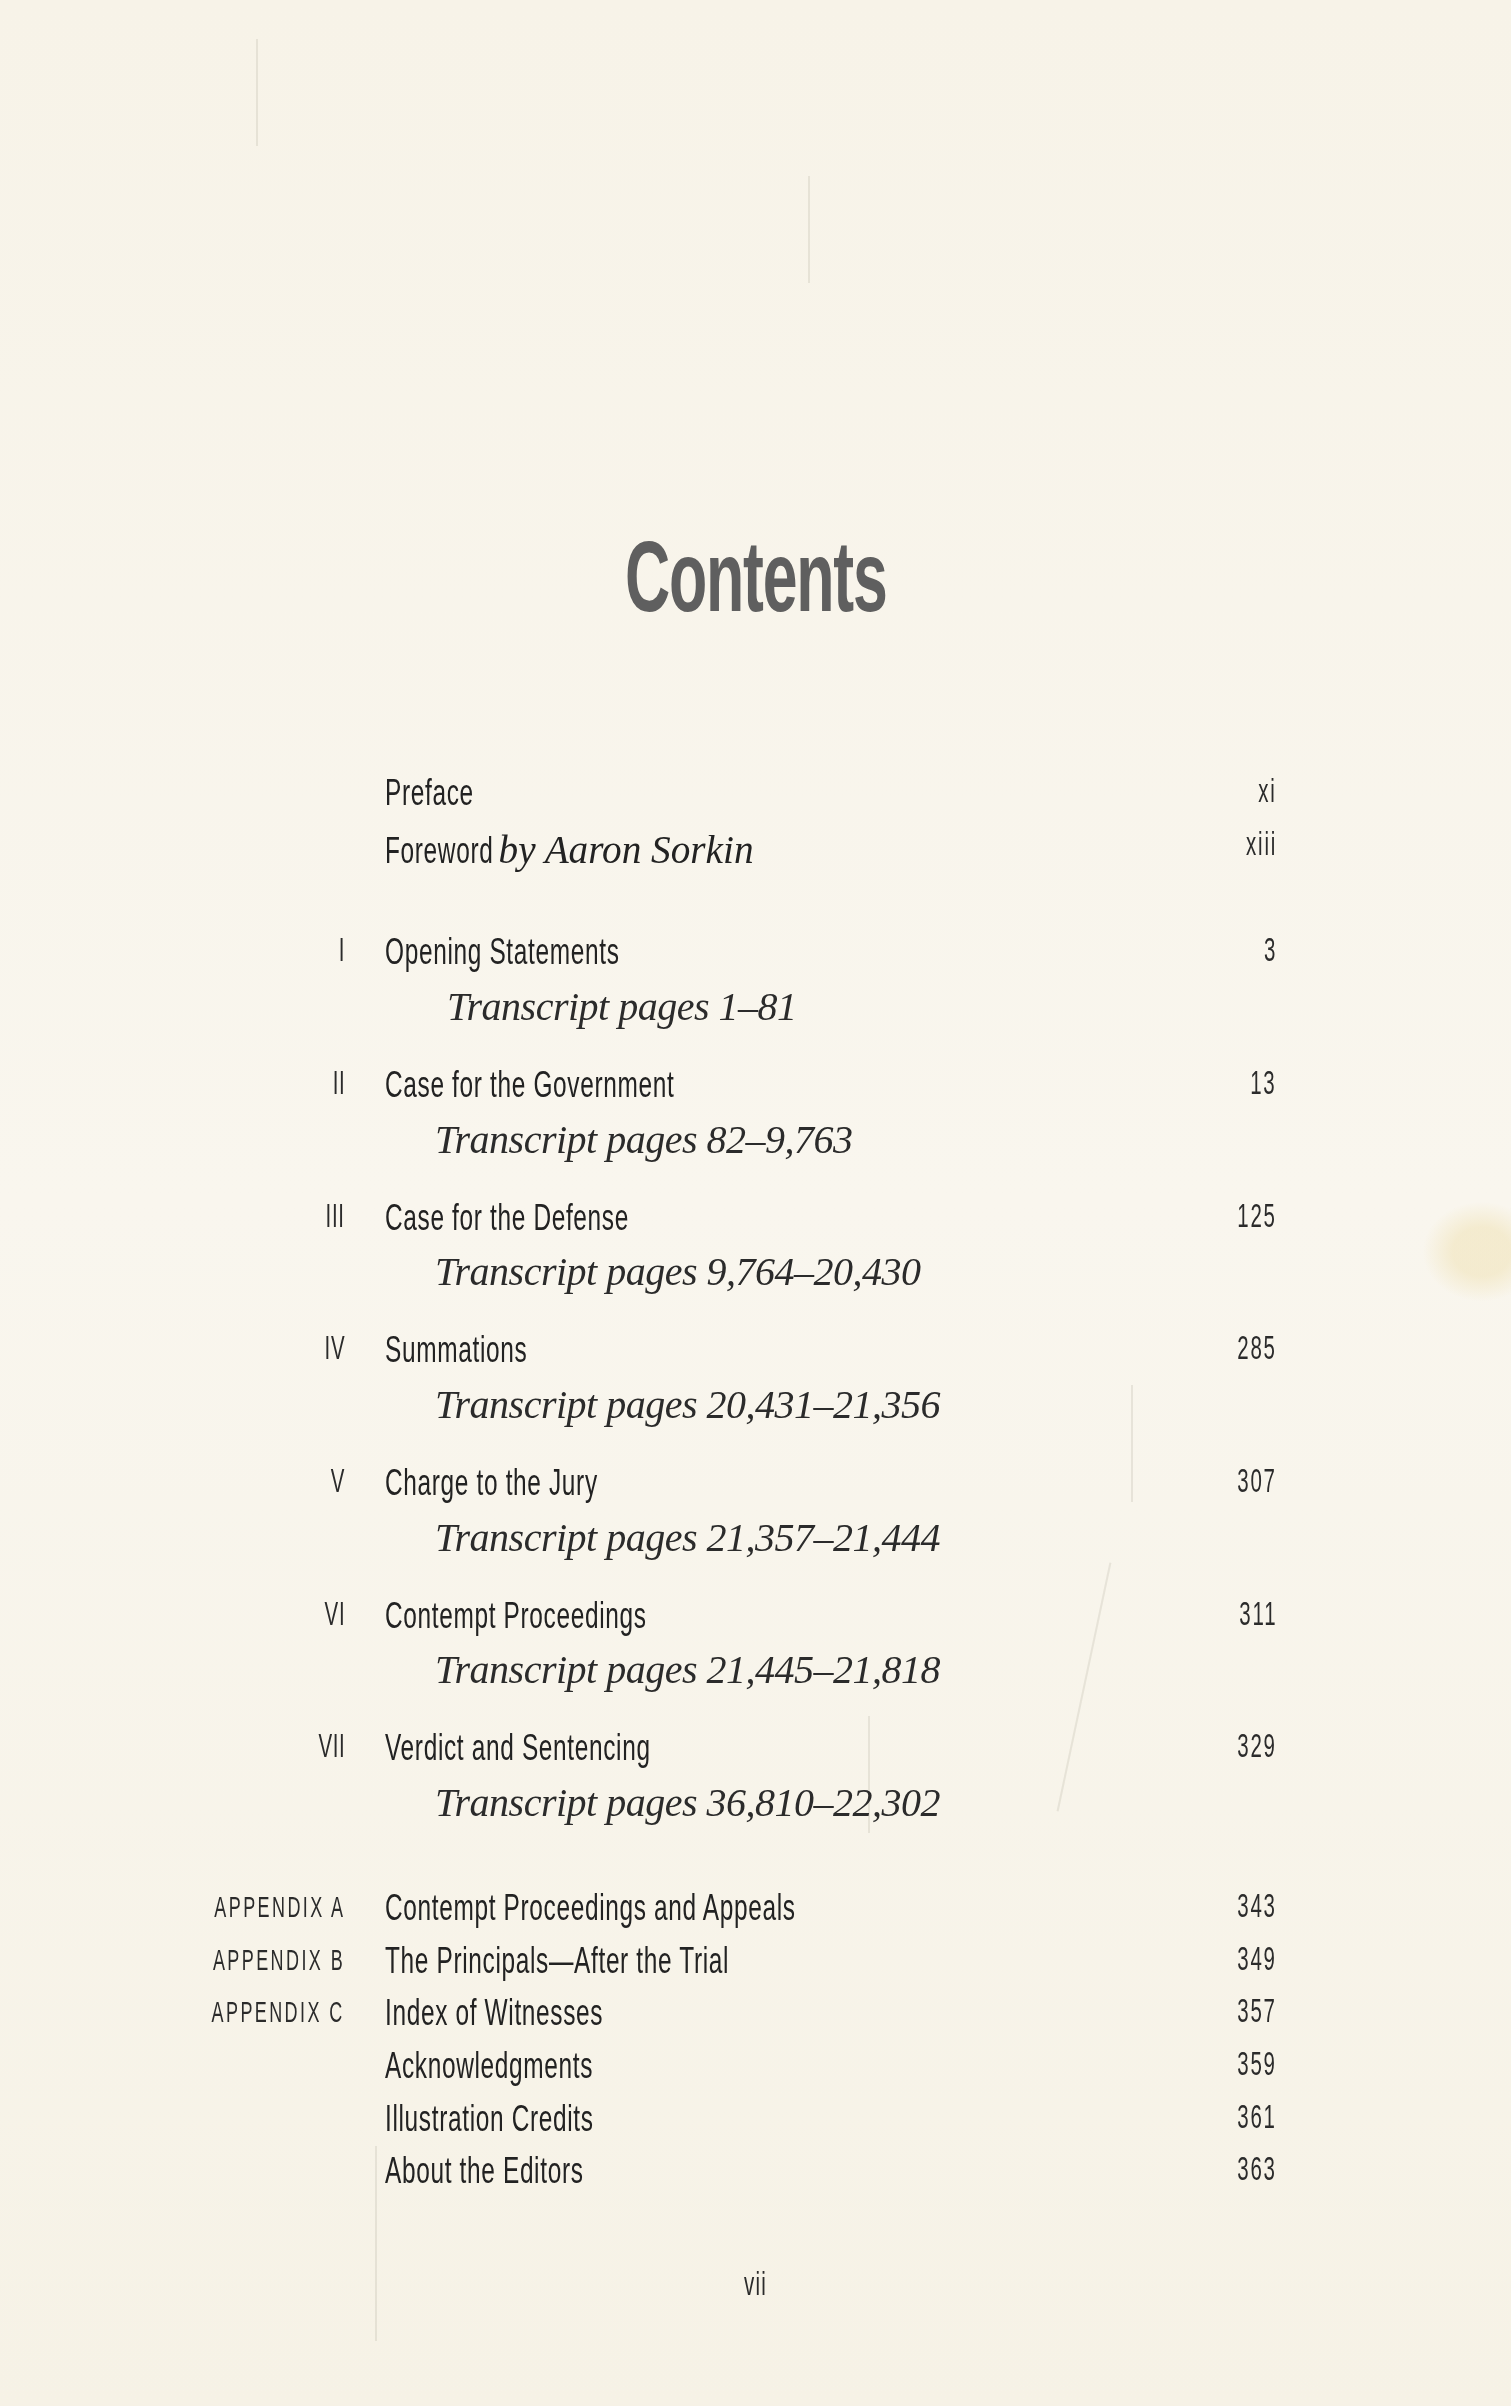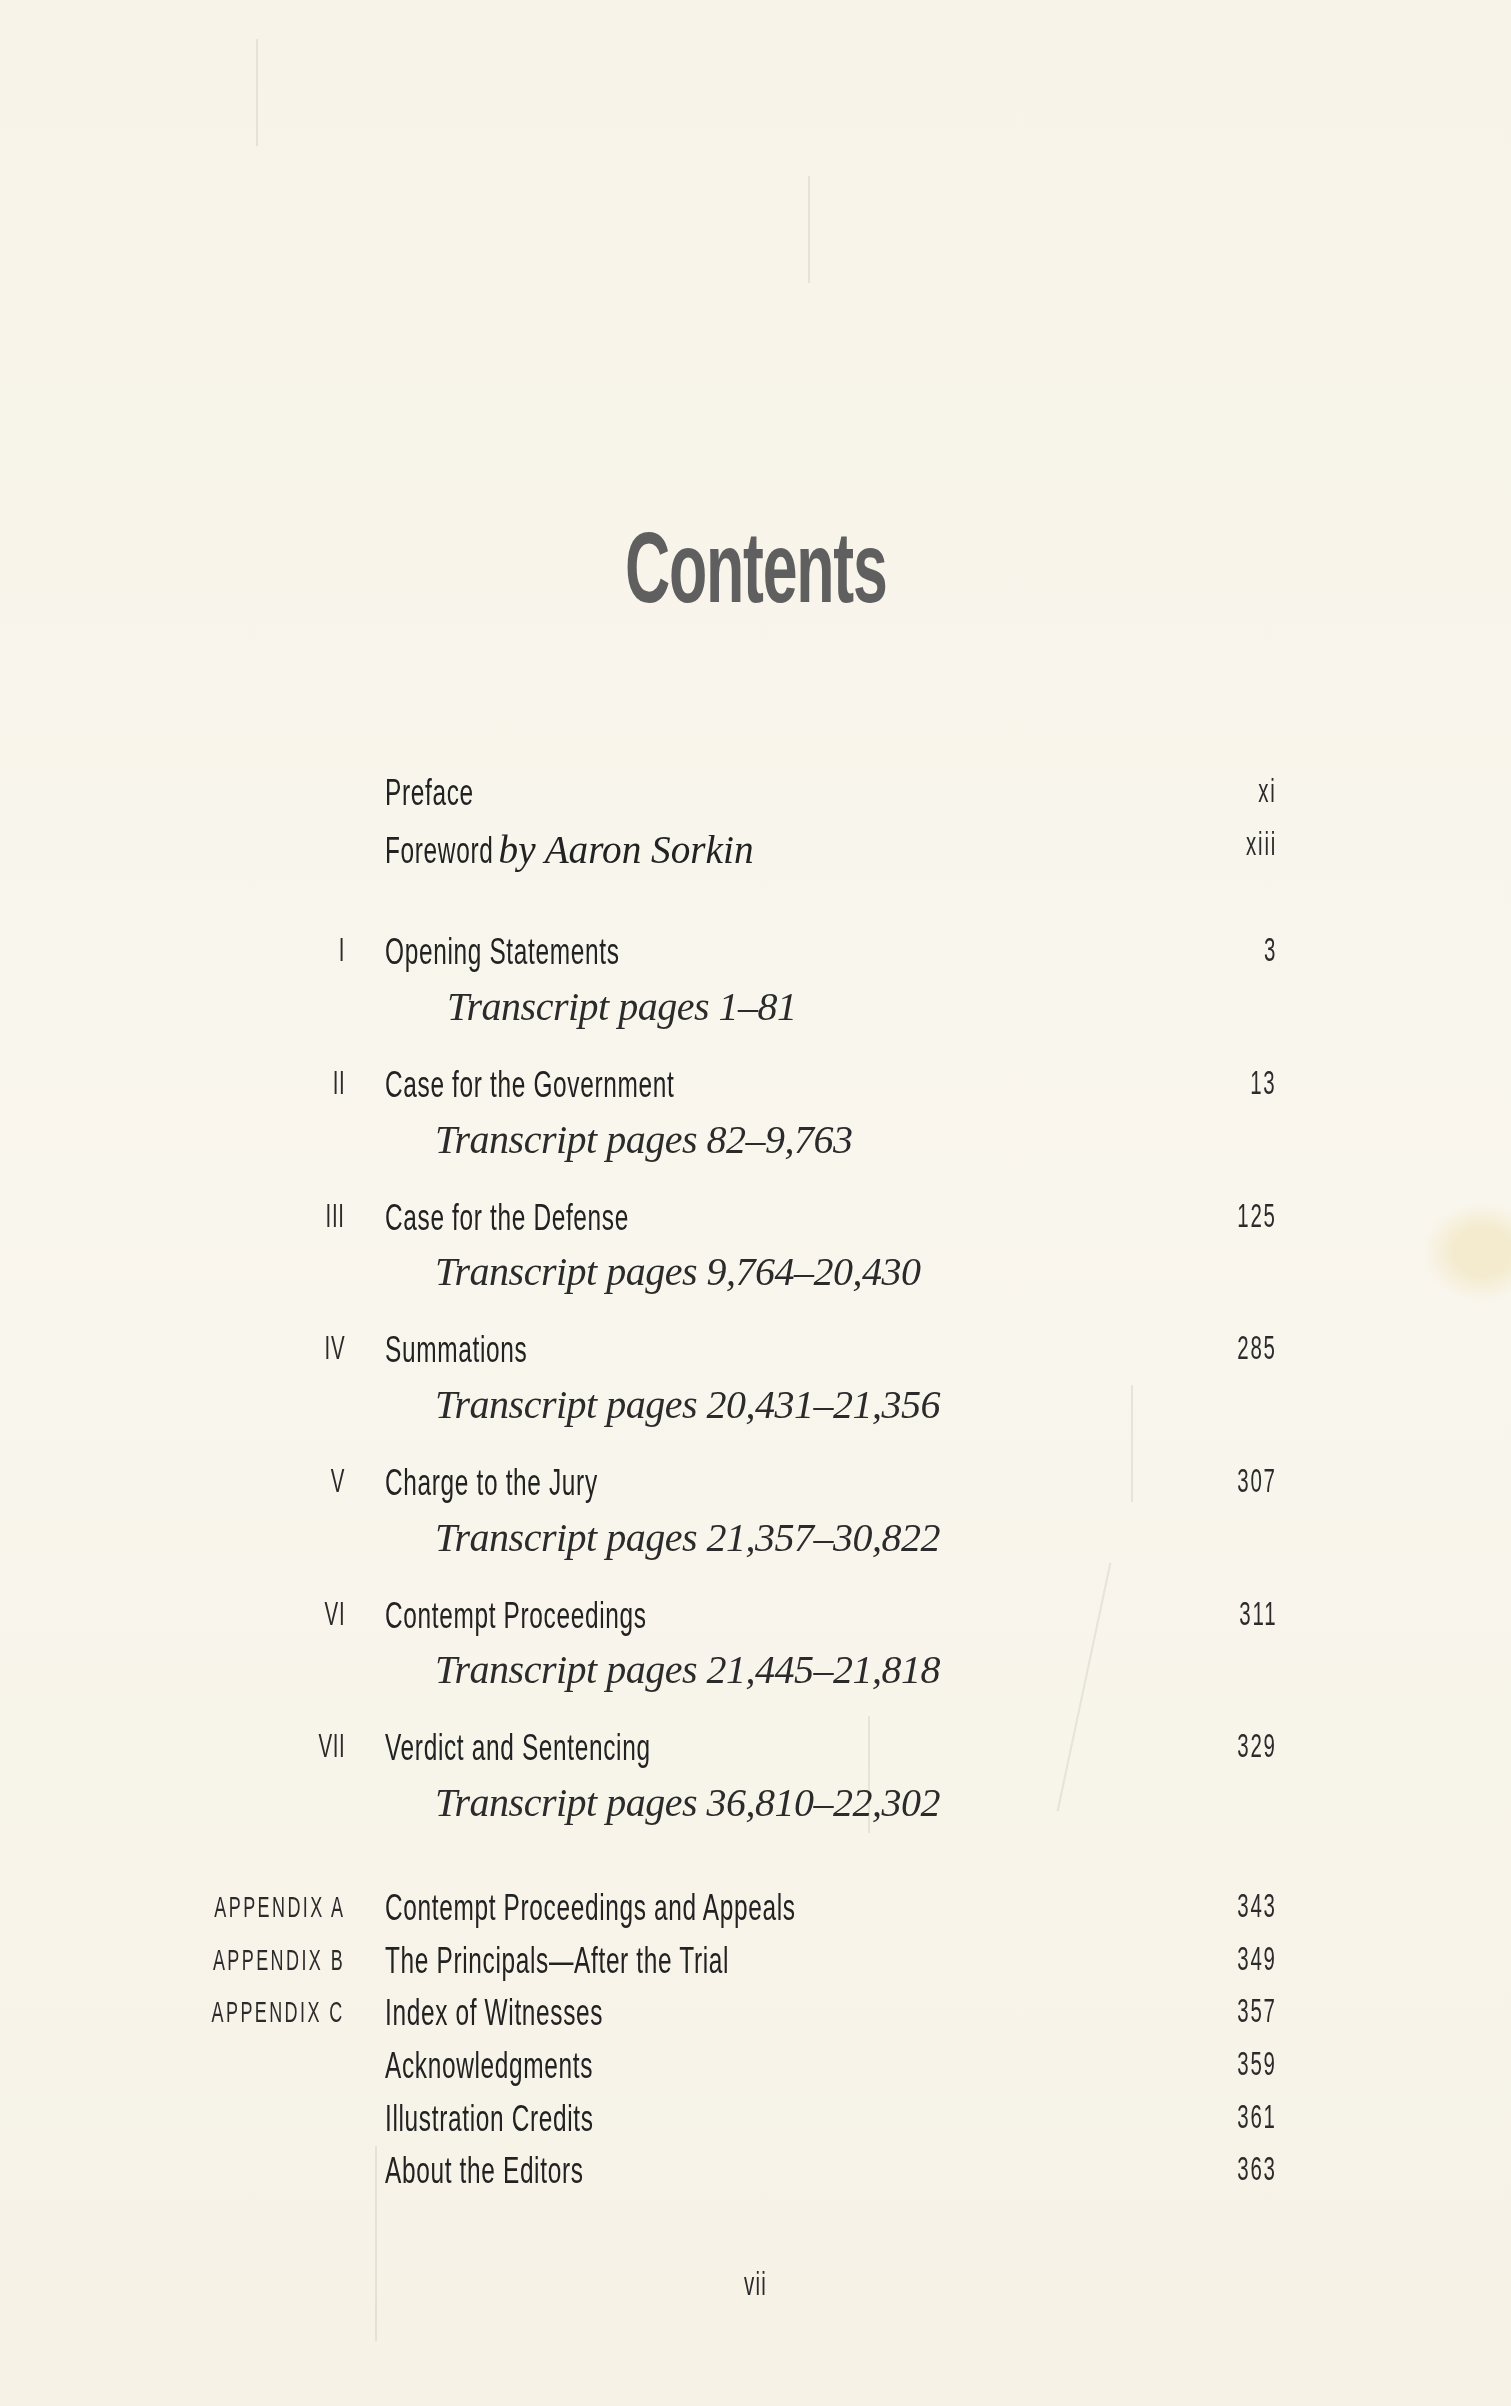--- a/index.html
+++ b/index.html
@@ -131,21 +131,21 @@
 
 <div class="page">
 
   <div class="mark" style="left:256px;top:39px;height:107px;"></div>
   <div class="mark" style="left:808px;top:176px;height:107px;"></div>
   <div class="mark" style="left:1131px;top:1385px;height:117px;"></div>
   <div class="mark" style="left:868px;top:1716px;height:117px;"></div>
   <div class="mark" style="left:375px;top:2146px;height:195px;"></div>
   <div class="mark" style="left:1083px;top:1560px;height:254px;transform:rotate(12deg);"></div>
 
-  <h1 class="title" style="margin:7px;">
+  <h1 class="title" style="margin:16px;">
     <span>Contents</span>
   </h1>
 
   <div class="row" style="top:772px;">
     <span class="label"><span>Preface</span></span>
     <span class="page-ref">xi</span>
   </div>
   <div class="row" style="top:825px;">
     <span class="label"><span>Foreword</span><span class="byline">by Aaron Sorkin</span></span>
     <span class="page-ref">xiii</span>
@@ -177,21 +177,21 @@
     <span class="label">Summations</span>
     <span class="page-ref">285</span>
   </div>
   <div class="sub" style="top:1381px;">Transcript pages 20,431–21,356</div>
 
   <div class="row" style="top:1462px;">
     <span class="num">V</span>
     <span class="label">Charge to the Jury</span>
     <span class="page-ref">307</span>
   </div>
-  <div class="sub" style="top:1514px;">Transcript pages 21,357–30,822</div>
+  <div class="sub" style="top:1514px;">Transcript pages 21,357–21,444</div>
 
   <div class="row" style="top:1595px;">
     <span class="num">VI</span>
     <span class="label">Contempt Proceedings</span>
     <span class="page-ref">311</span>
   </div>
   <div class="sub" style="top:1646px;">Transcript pages 21,445–21,818</div>
 
   <div class="row" style="top:1727px;">
     <span class="num">VII</span>

